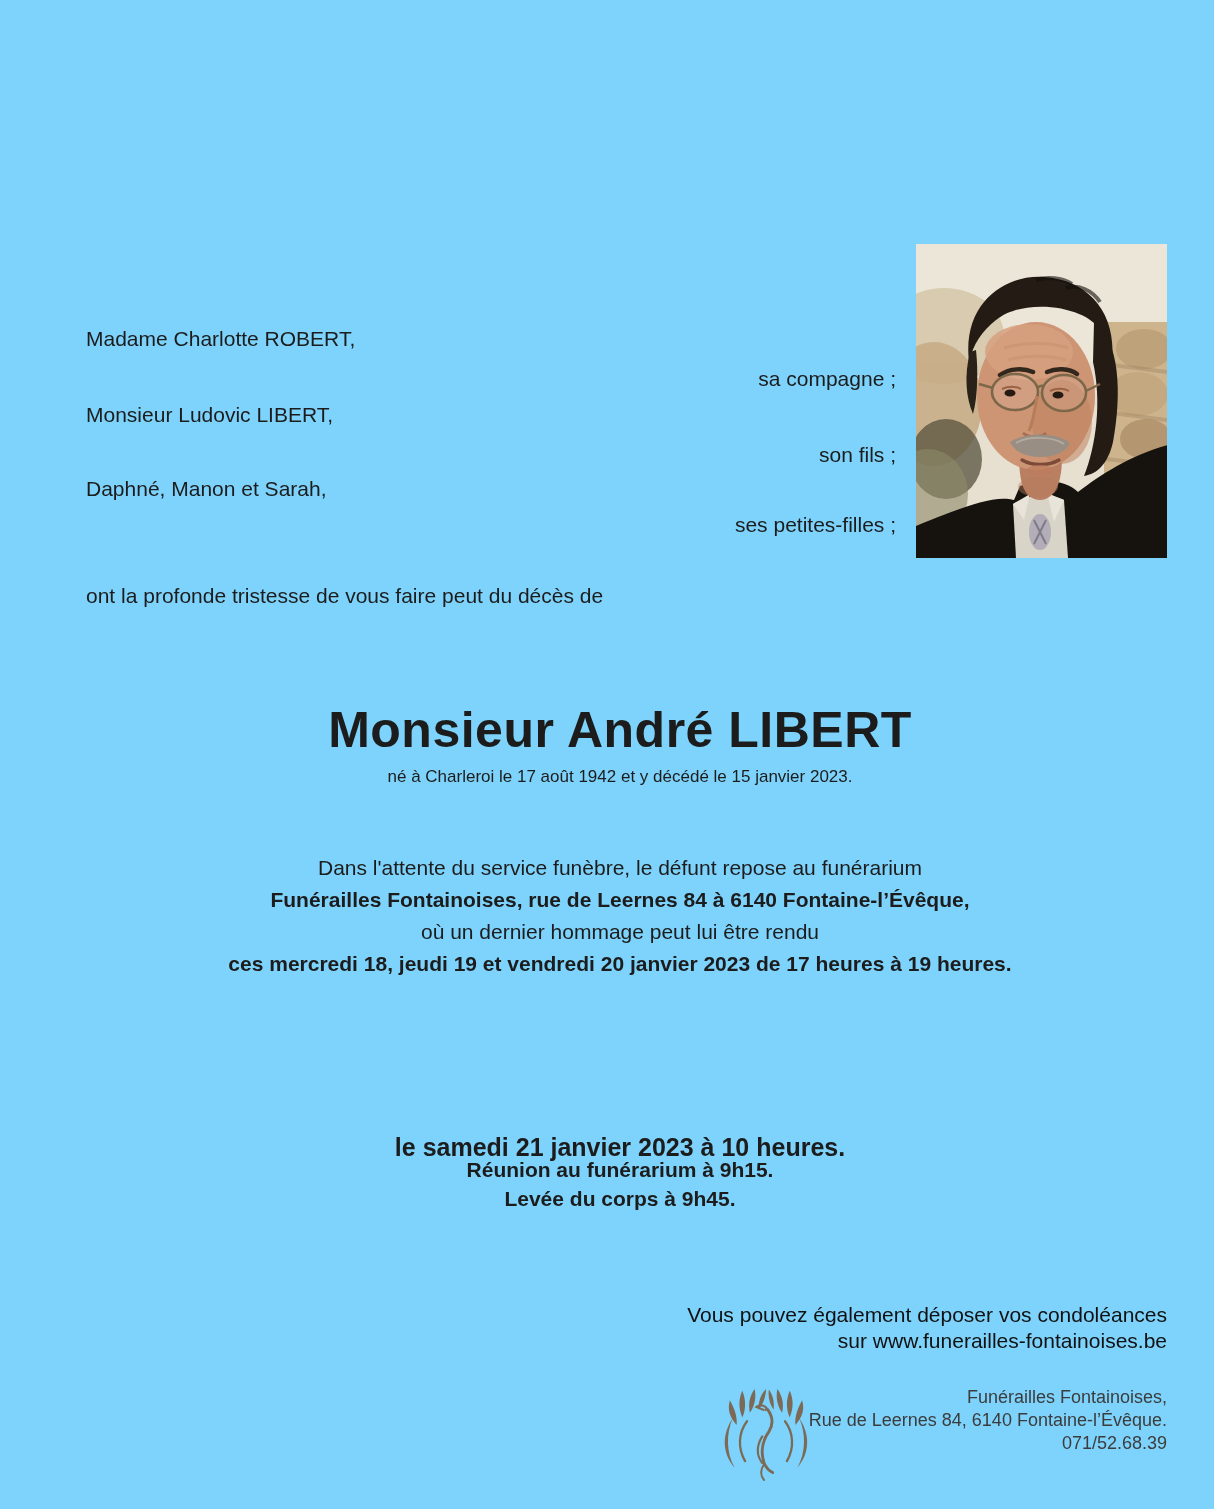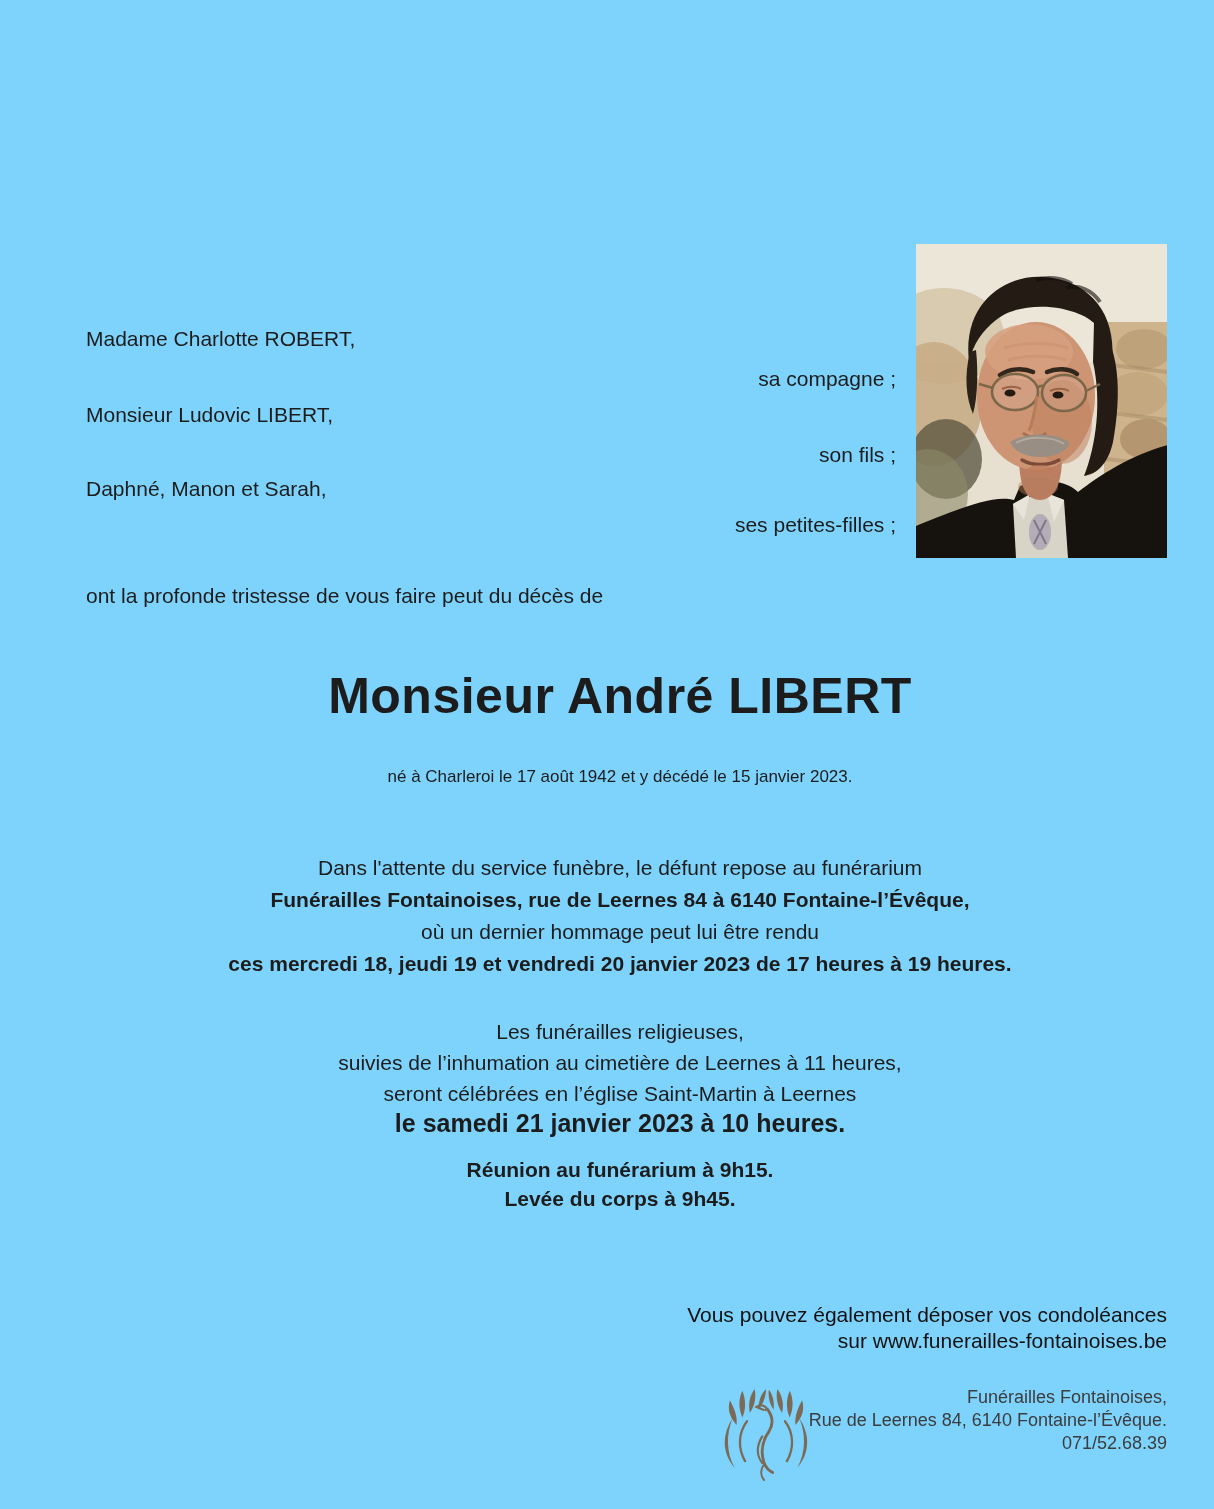--- a/index.html
+++ b/index.html
@@ -36,21 +36,21 @@
     font-family: "Liberation Sans", sans-serif;
   }
   .life-dates {
     font-size: 17px;
     line-height: 21px;
     font-family: "Liberation Sans", sans-serif;
   }
   .body-block { font-size: 21px; line-height: 32px; }
   .body-block .bold { font-weight: bold; }
   .funeral-block { font-size: 21px; line-height: 31px; }
-  .date-line { font-size: 25px; font-weight: bold; line-height: 30px; }
+  .date-line { font-size: 25px; font-weight: bold; line-height: 30px; margin-top: 24px; }
   .schedule-block { font-size: 21px; line-height: 29px; font-weight: bold; }
   .condolences-block {
     right: 47px;
     text-align: right;
     font-size: 21px;
     line-height: 26px;
     color: #111111;
   }
   .condolences-block a {
     color: #111111;
@@ -152,35 +152,30 @@
       <path d="M94,198 C110,188 140,188 154,199 C149,209 138,213 124,213 C109,213 99,208 94,198 Z" fill="#988e82"></path>
       <path d="M100,199 C112,192 136,192 148,200" stroke="#b6ada1" stroke-width="2" fill="none" opacity="0.9"></path>
 
       <path d="M106,216 C116,222 133,222 143,216" stroke="#7e4a38" stroke-width="3.4" fill="none" stroke-linecap="round"></path>
       <ellipse cx="124" cy="226" rx="13" ry="5" fill="#c17a5a" opacity="0.7"></ellipse>
 
       <ellipse cx="122" cy="243" rx="20" ry="10" fill="#b97a5a" opacity="0.45"></ellipse>
     </svg>
   </div>
 
-  <div class="abs center-block deceased-name" style="top:668px">Monsieur André LIBERT</div>
+  <div class="abs center-block deceased-name" style="top:702px">Monsieur André LIBERT</div>
   <div class="abs center-block life-dates" style="top:766px">né à Charleroi le 17 août 1942 et y décédé le 15 janvier 2023.</div>
 
   <div class="abs center-block body-block" style="top:852px">
     <div>Dans l'attente du service funèbre, le défunt repose au funérarium</div>
     <div class="bold">Funérailles Fontainoises, rue de Leernes 84 à 6140 Fontaine-l’Évêque,</div>
     <div>où un dernier hommage peut lui être rendu</div>
     <div class="bold">ces mercredi 18, jeudi 19 et vendredi 20 janvier 2023 de 17 heures à 19 heures.</div>
   </div>
 
-  <div class="abs center-block funeral-block" style="top:1016px">
-    <div>Les funérailles religieuses,</div>
-    <div>suivies de l’inhumation au cimetière de Leernes à 11 heures,</div>
-    <div>seront célébrées en l’église Saint-Martin à Leernes</div>
-  </div>
   <div class="abs center-block date-line" style="top:1108px">le samedi 21 janvier 2023 à 10 heures.</div>
 
   <div class="abs center-block schedule-block" style="top:1155px">
     <div>Réunion au funérarium à 9h15.</div>
     <div>Levée du corps à 9h45.</div>
   </div>
 
   <div class="abs condolences-block" style="top:1302px">
     <div>Vous pouvez également déposer vos condoléances</div>
     <div><span>sur </span><a>www.funerailles-fontainoises.be</a></div>

